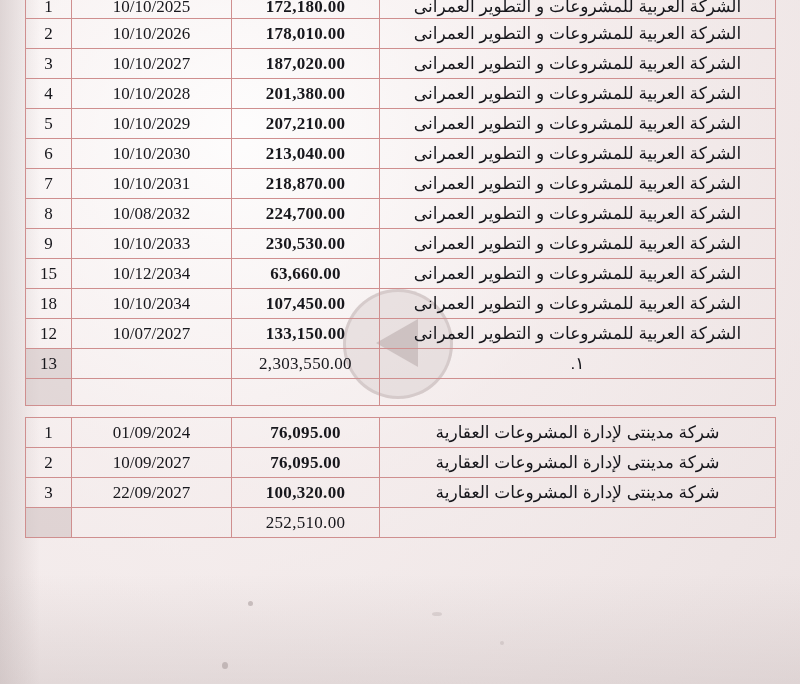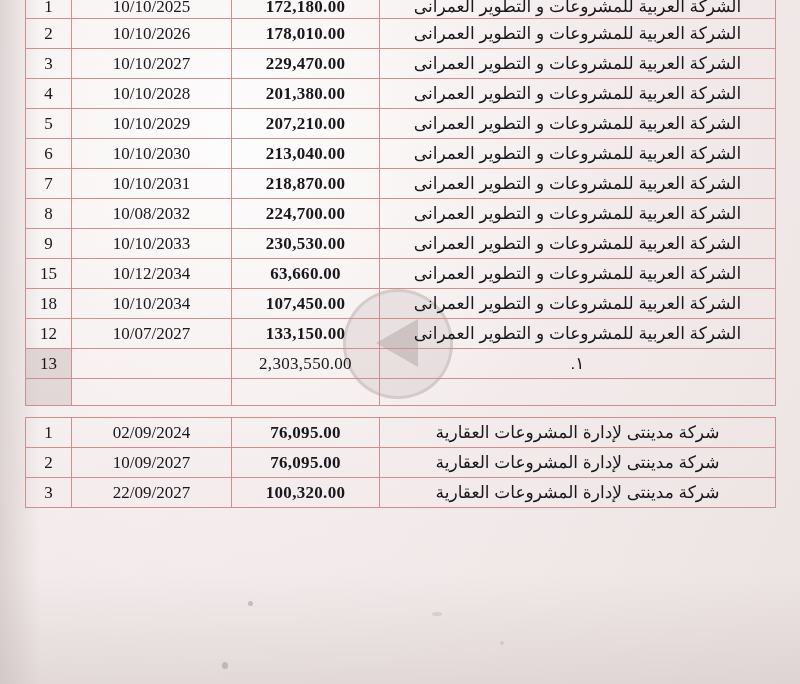--- a/index.html
+++ b/index.html
@@ -188,21 +188,21 @@
           <td class="idx">1</td>
         </tr>
         <tr>
           <td class="name">الشركة العربية للمشروعات و التطوير العمرانى</td>
           <td class="amount">178,010.00</td>
           <td class="date">10/10/2026</td>
           <td class="idx">2</td>
         </tr>
         <tr>
           <td class="name">الشركة العربية للمشروعات و التطوير العمرانى</td>
-          <td class="amount">229,470.00</td>
+          <td class="amount">187,020.00</td>
           <td class="date">10/10/2027</td>
           <td class="idx">3</td>
         </tr>
         <tr>
           <td class="name">الشركة العربية للمشروعات و التطوير العمرانى</td>
           <td class="amount">201,380.00</td>
           <td class="date">10/10/2028</td>
           <td class="idx">4</td>
         </tr>
         <tr>
@@ -269,31 +269,37 @@
         <tr class="spacer-gap">
           <td></td>
           <td></td>
           <td></td>
           <td></td>
         </tr>
 
         <tr>
           <td class="name">شركة مدينتى لإدارة المشروعات العقارية</td>
           <td class="amount">76,095.00</td>
-          <td class="date">02/09/2024</td>
+          <td class="date">01/09/2024</td>
           <td class="idx">1</td>
         </tr>
         <tr>
           <td class="name">شركة مدينتى لإدارة المشروعات العقارية</td>
           <td class="amount">76,095.00</td>
           <td class="date">10/09/2027</td>
           <td class="idx">2</td>
         </tr>
         <tr>
           <td class="name">شركة مدينتى لإدارة المشروعات العقارية</td>
           <td class="amount">100,320.00</td>
           <td class="date">22/09/2027</td>
           <td class="idx">3</td>
         </tr>
+        <tr class="total">
+          <td class="name"></td>
+          <td class="amount">252,510.00</td>
+          <td class="date"></td>
+          <td class="idx"></td>
+        </tr>
       </tbody>
     </table>
   </div>
 </div>
 
 </body></html>

